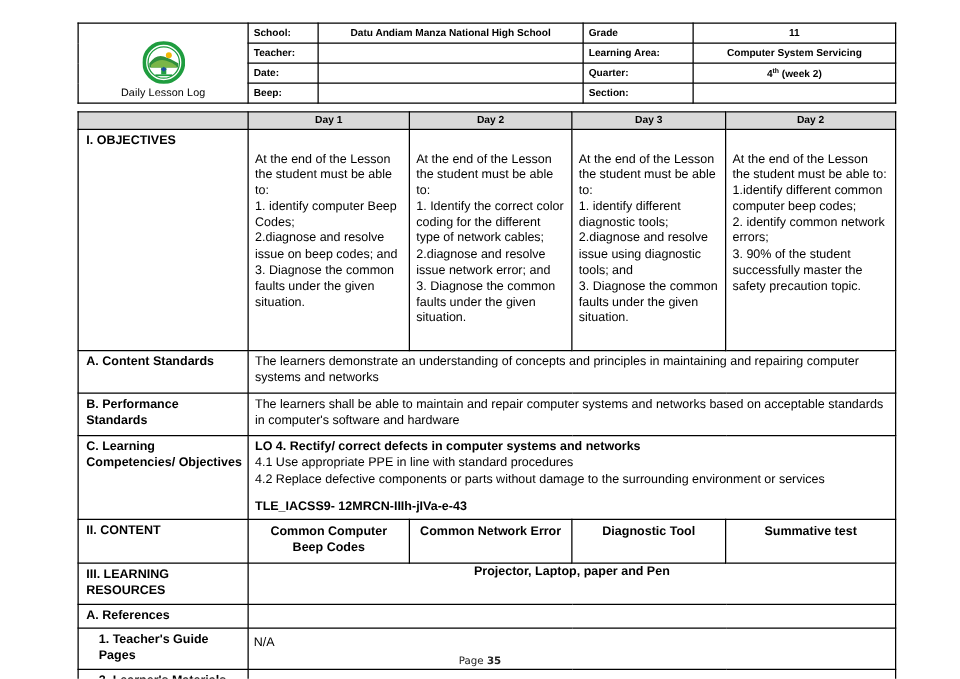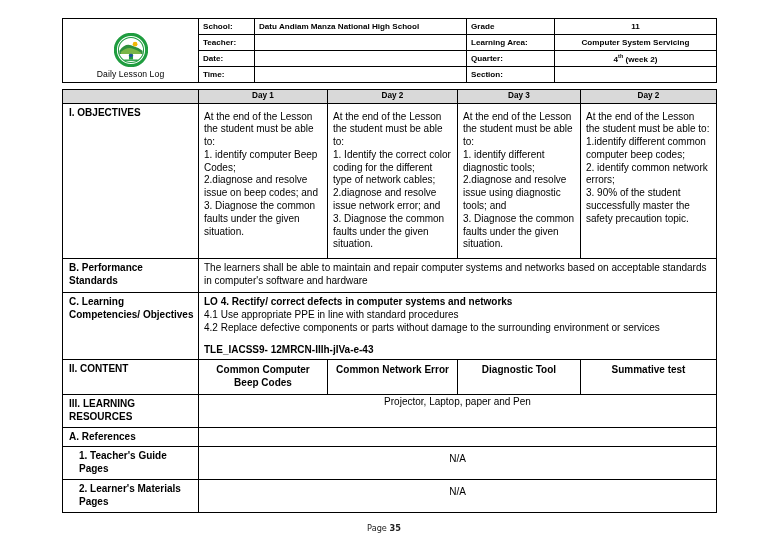--- a/index.html
+++ b/index.html
@@ -20,35 +20,35 @@
   table.dll { border-collapse: collapse; width: 654px; table-layout: fixed; }
   table.dll td, table.dll th { border: 1px solid #000; vertical-align: top; padding: 1px 4px; }
 
   
   .hdr { border-collapse: collapse; width: 654px; table-layout: fixed; }
   .hdr td { border: 1px solid #000; padding: 1px 4px; font-size: 8.1px; font-weight: bold; height: 16px; }
   .logo-cell { text-align: center; vertical-align: bottom; padding-bottom: 3px !important; }
   .logo-wrap { display:block; text-align:center; }
   .dll-title { font-size: 8.6px; font-weight: normal; letter-spacing: .1px; }
   .lbl { font-size: 8.1px; font-weight: bold; }
-  .val { font-size: 8.1px; font-weight: bold; text-align: left; }
+  .val { font-size: 8.1px; font-weight: bold; text-align: center; }
   .val-reg { font-size: 8px; font-weight: normal; text-align: center; }
 
   
   .main { margin-top: 6px; }
   .main td { font-size: 10px; line-height: 1.28; }
   .dayhdr td { background: #d9d9d9; text-align: center; font-weight: bold; font-size: 8.2px; padding: 2px 3px; }
   .rowlabel { font-weight: bold; font-size: 7.9px; padding: 3px 4px 3px 6px !important; }
   .rowlabel.indent { padding-left: 16px !important; }
   .cellbody { font-size: 7.6px; padding: 3px 5px !important; line-height: 1.3; }
   .bold { font-weight: bold; }
-  .obj-cell { font-size: 7.5px; line-height: 1.32; padding: 7px 5px !important; }
+  .obj-cell { font-size: 7.5px; line-height: 1.32; padding: 18px 5px !important; }
   .content-cell { text-align:center; font-weight:bold; font-size: 8px; vertical-align: middle; padding: 4px 5px !important; }
-  .res-cell { text-align:center; font-size: 7.8px; vertical-align: middle; }
-  .na { text-align:center; font-size: 7.8px; vertical-align: middle; padding-top: 6px !important; }
+  .res-cell { text-align:center; font-size: 7.8px; vertical-align: middle; font-weight: bold; }
+  .na { font-size: 7.8px; vertical-align: middle; padding-top: 6px !important; }
 
   
   .footer {
     position: absolute; left: 0; right: 0; bottom: 8px;
     text-align: center;
     font-family: "DejaVu Sans", sans-serif;
     font-size: 8.2px; line-height: 1.45; color: #222;
   }
   .footer .pg b { font-weight: bold; }
   sup { font-size: .68em; vertical-align: super; }
@@ -94,21 +94,21 @@
       <td class="lbl">Learning Area:</td>
       <td class="val-reg">Computer System Servicing</td>
     </tr>
     <tr>
       <td class="lbl">Date:</td>
       <td class="val"></td>
       <td class="lbl">Quarter:</td>
       <td class="val-reg"><span>4</span><sup>th</sup><span> (week 2)</span></td>
     </tr>
     <tr>
-      <td class="lbl">Time:</td>
+      <td class="lbl">Beep:</td>
       <td class="val"></td>
       <td class="lbl">Section:</td>
       <td class="val-reg"></td>
     </tr>
   </tbody>
     </table>
 
   <table class="dll main">
     <colgroup>
       <col style="width:136px">
@@ -140,20 +140,24 @@
       <td class="obj-cell pre" style="white-space: pre-line;">At the end of the Lesson the student must be able to:
 1. identify different diagnostic tools;
 2.diagnose and resolve issue using diagnostic tools; and
 3. Diagnose the common faults under the given situation.</td>
       <td class="obj-cell pre" style="white-space: pre-line;">At the end of the Lesson the student must be able to:
 1.identify different common computer beep codes;
 2. identify common network errors;
 3. 90% of the student successfully master the safety precaution topic.</td>
     </tr>
 
+    <tr>
+      <td class="rowlabel" style="height:34px">A.   Content Standards</td>
+      <td class="cellbody" colspan="4">The learners demonstrate an understanding of concepts and principles in maintaining and repairing computer systems and networks</td>
+    </tr>
 
     <tr>
       <td class="rowlabel" style="height:34px">B. Performance Standards</td>
       <td class="cellbody" colspan="4">The learners shall be able to maintain and repair computer systems and networks based on acceptable standards in computer's software and hardware</td>
     </tr>
 
     <tr>
       <td class="rowlabel" style="height:56px">C. Learning Competencies/ Objectives</td>
       <td class="cellbody" colspan="4">
         <div class="bold">LO 4. Rectify/ correct defects in computer systems and networks</div>

